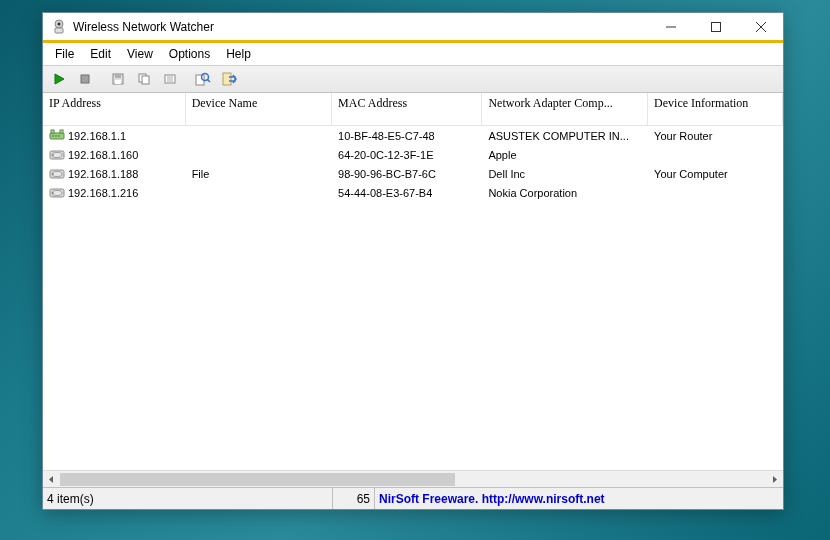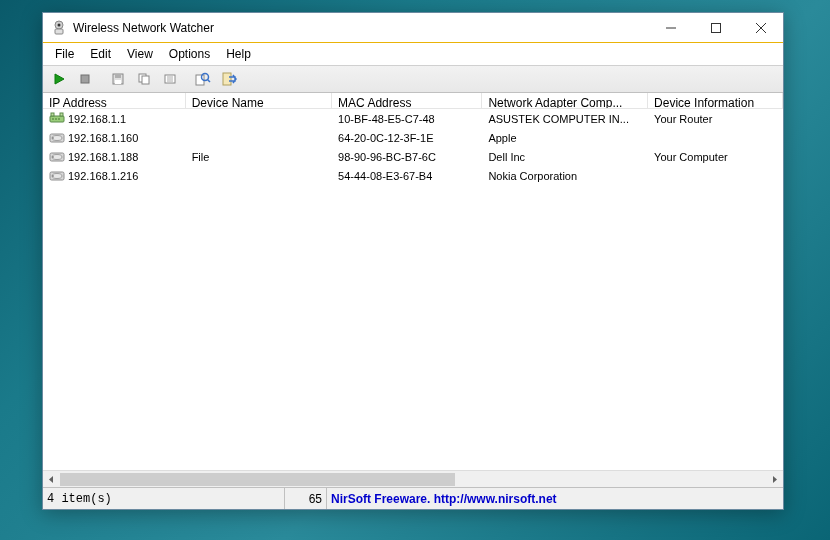--- a/index.html
+++ b/index.html
@@ -23,21 +23,21 @@
     box-shadow: 0 4px 20px rgba(0,0,0,0.3);
     display: flex;
     flex-direction: column;
   }
   .titlebar {
     height: 30px;
     display: flex;
     align-items: center;
     padding: 0 0 0 8px;
     background: #fff;
-    border-bottom: 1px solid #eab308;
+    border-bottom: 3px solid #eab308;
   }
   .titlebar-icon {
     width: 16px; height: 16px;
     margin-right: 6px;
     display: inline-flex;
     align-items: center;
     justify-content: center;
   }
   .titlebar-title {
     flex: 1;
@@ -85,24 +85,25 @@
     width: 1px; height: 18px;
     margin: 0 2px;
   }
   .list-area {
     flex: 1;
     display: flex;
     flex-direction: column;
     overflow: hidden;
   }
   .headers {
-    height: 16px;
+    height: 33px;
     display: flex;
     background: #fff;
     border-bottom: 1px solid #e5e5e5;
+    font-family: Liberation Serif, serif;
   }
   .hdr {
     padding: 3px 6px;
     font-size: 12px;
     color: #000;
     border-right: 1px solid #e5e5e5;
     white-space: nowrap;
     overflow: hidden;
     text-overflow: ellipsis;
   }
@@ -169,21 +170,21 @@
     font-size: 12px;
   }
   .status-cell {
     padding: 0 4px;
     border-right: 1px solid #c0c0c0;
     height: 100%;
     display: flex;
     align-items: center;
   }
   .status-cell:last-child { border-right: none; flex: 1; }
-  .status0 { width: 242px; font-family: Liberation Mono, monospace; }
+  .status0 { width: 290px; }
   .status1 { width: 42px; justify-content: flex-end; }
   .link { color: #0000cc; font-weight: bold; }
 </style>
 </head>
 <body>
 
 <div class="window">
 
   <div class="titlebar">
     <span class="titlebar-icon">

